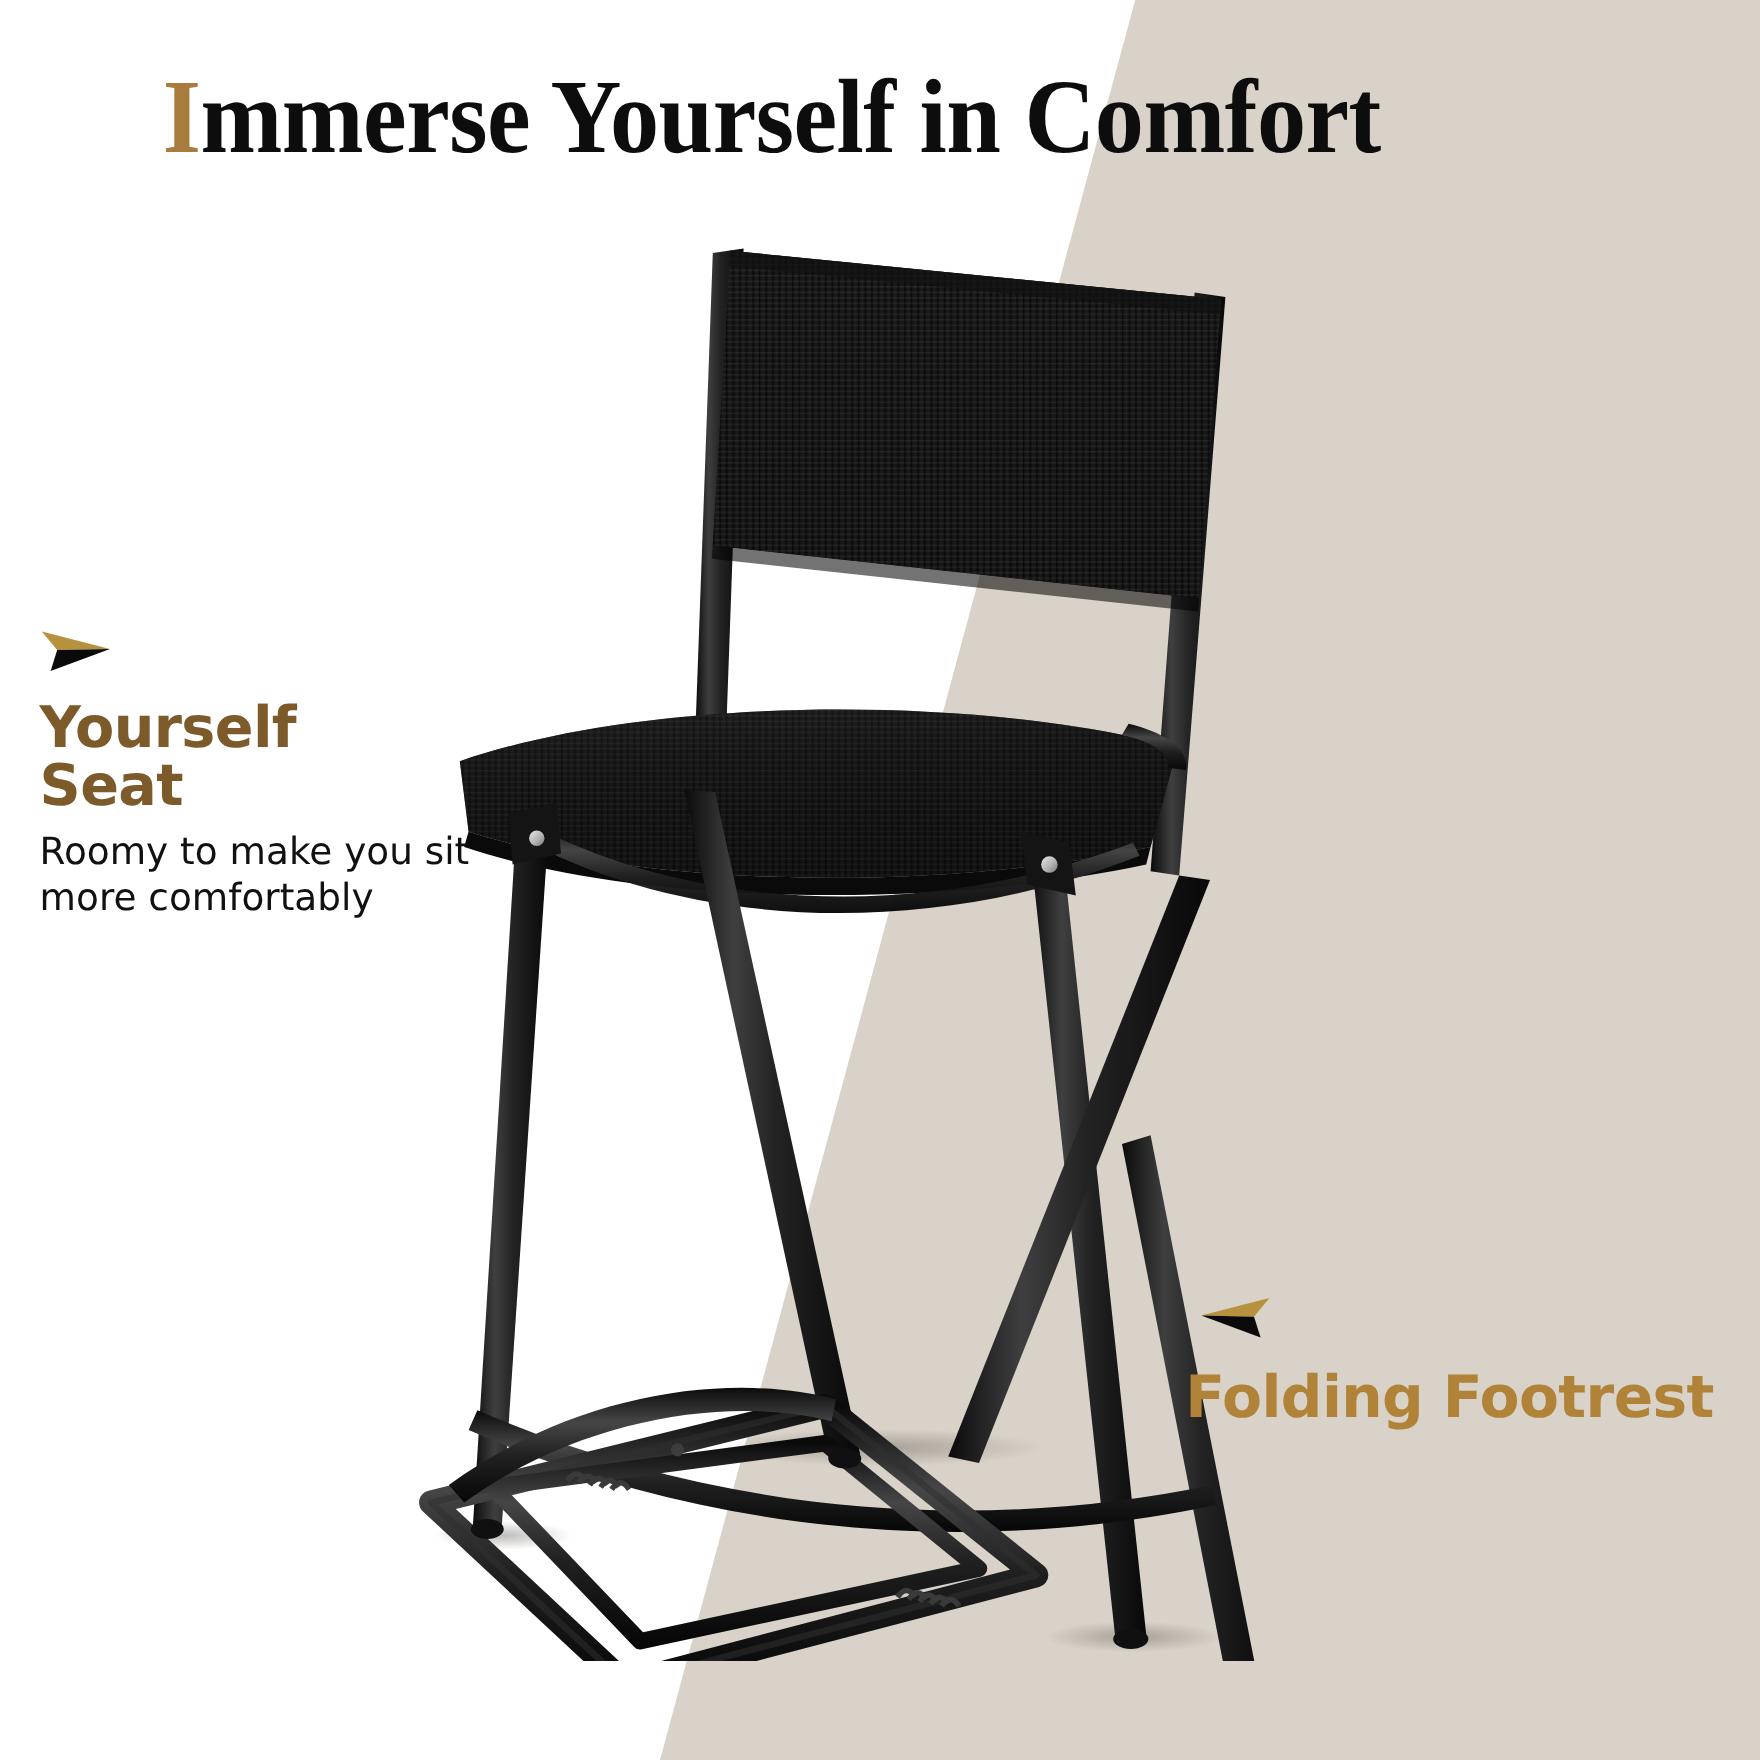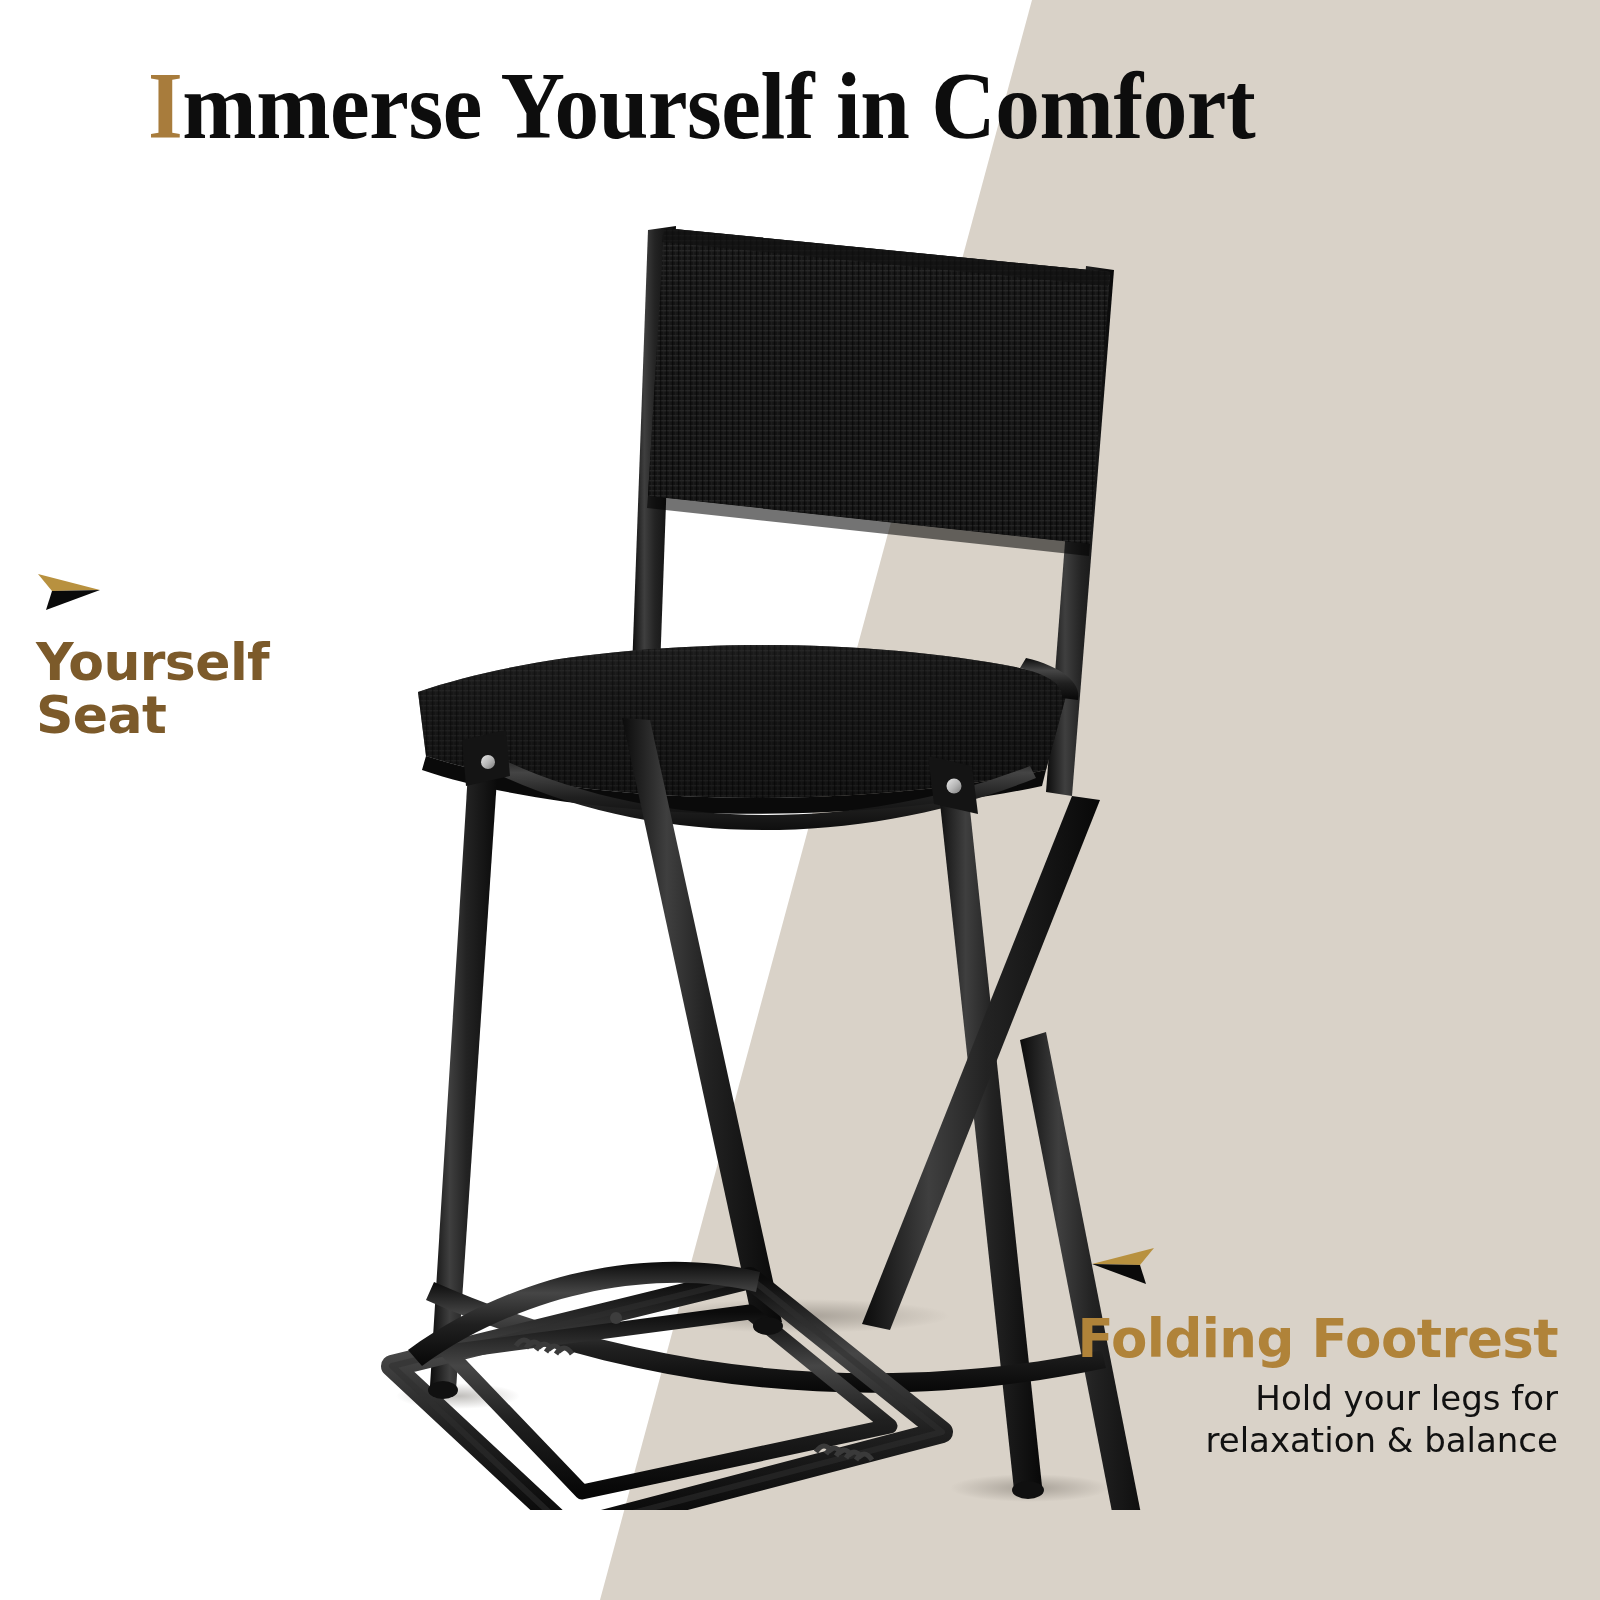--- a/index.html
+++ b/index.html
@@ -60,21 +60,21 @@
     line-height:1.22;
     color:#111111;
     margin:0;
     white-space:pre-line;
   }
 
   #feature-seat{ left:36px; top:566px; text-align:left; }
   #feature-seat .f-title{ color:#7c5a2a; margin-top:24px; }
   #feature-seat .f-body{ margin-top:12px; }
 
-  #feature-footrest{ right:42px; top:1240px; text-align:right; }
+  #feature-footrest{ right:42px; top:1172px; text-align:right; }
   #feature-footrest .arrow-wrap{ text-align:left; padding-left:12px; }
   #feature-footrest .f-title{ color:#b08339; margin-top:26px; font-size:53px; }
   #feature-footrest .f-body{ margin-top:12px; }
 
   
   #chair-svg{
     position:absolute;
     left:330px; top:200px;
     width:930px; height:1310px;
   }
@@ -222,27 +222,27 @@
     <circle cx="286" cy="1118" r="6" fill="#3d3d3d"></circle>
   </svg>
 
   <div class="feature" id="feature-seat">
     <svg class="arrow" width="66" height="46" viewBox="0 0 66 46">
       <polygon points="2,8 64,24 16,25" fill="#b8913f"></polygon>
       <polygon points="16,25 64,24 10,44" fill="#0a0a0a"></polygon>
     </svg>
     <div class="f-title">Yourself
 Seat</div>
+    <div class="f-body">Roomy to make you sit
+more comfortably</div>
   </div>
 
   <div class="feature" id="feature-footrest">
     <div class="arrow-wrap">
       <svg class="arrow" width="66" height="46" viewBox="0 0 66 46">
         <polygon points="64,8 2,24 50,25" fill="#b8913f"></polygon>
         <polygon points="50,25 2,24 56,44" fill="#0a0a0a"></polygon>
       </svg>
     </div>
     <div class="f-title">Folding Footrest</div>
-    <div class="f-body">Hold your legs for
-relaxation &amp; balance</div>
   </div>
 
 </div>
 
 </body></html>

